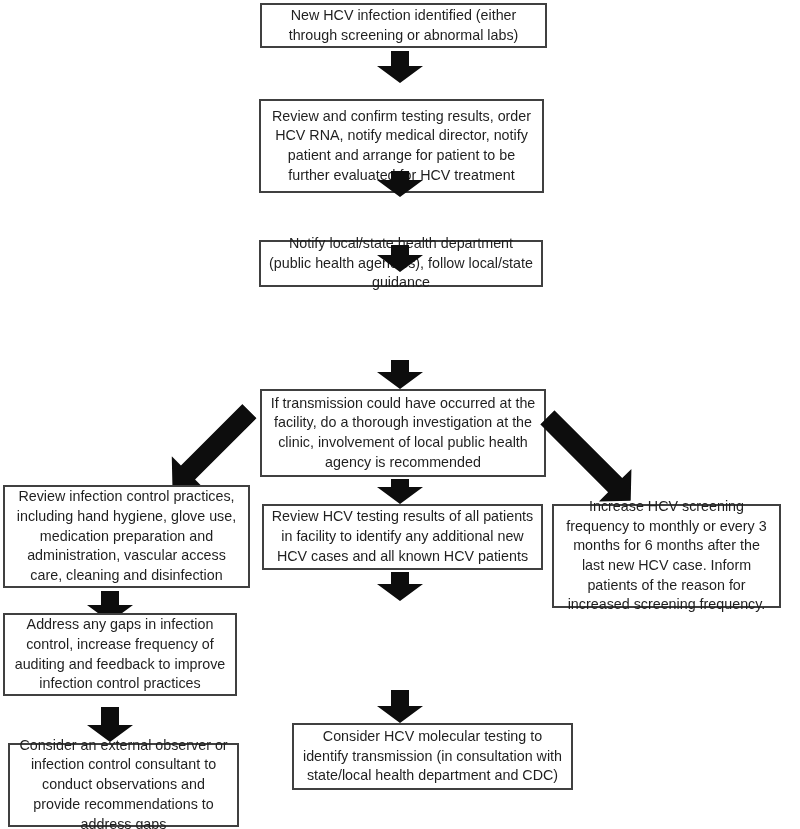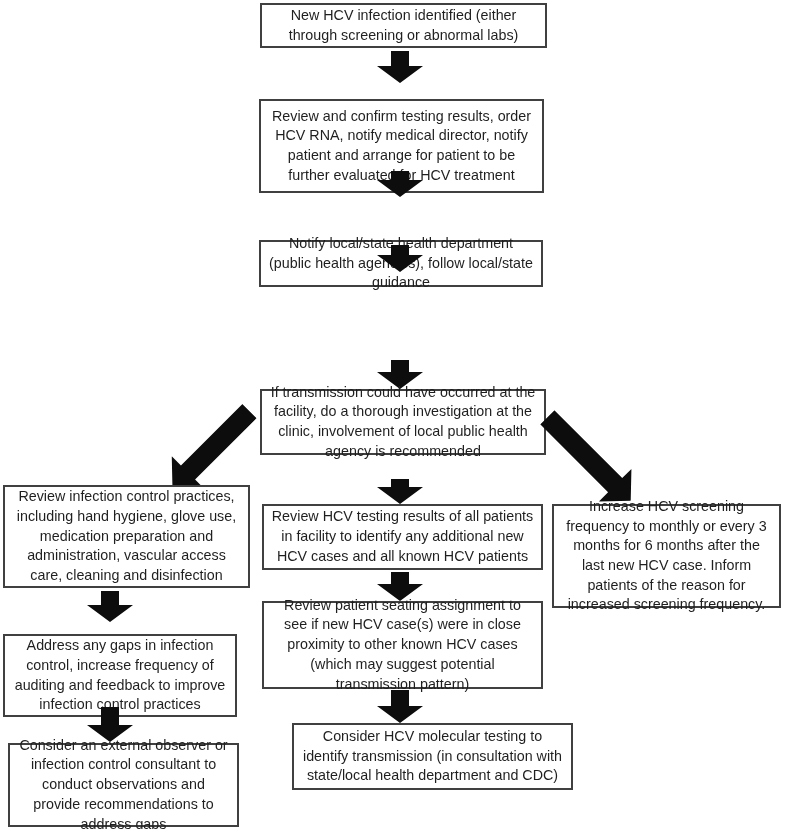--- a/index.html
+++ b/index.html
@@ -65,21 +65,21 @@
       </svg>
   </div>
 
 
   <div class="arrow" style="left:377px; top:360px;">
     <svg width="46" height="29" viewBox="0 0 46 29">
         <polygon fill="currentColor" points="14,0 32,0 32,12 46,12 23,29 0,12 14,12"></polygon>
       </svg>
   </div>
 
-  <div class="box" style="left:260px; top:389px; width:286px; height:66px;">If transmission could have occurred at the facility, do a thorough investigation at the clinic, involvement of local public health agency is recommended</div>
+  <div class="box" style="left:260px; top:389px; width:286px; height:88px;">If transmission could have occurred at the facility, do a thorough investigation at the clinic, involvement of local public health agency is recommended</div>
 
   <div class="arrow rot-dl" style="left:188px; top:395px;">
     <svg width="46" height="109" viewBox="0 0 46 109">
         <polygon fill="currentColor" points="13,0 33,0 33,87 46,87 23,109 0,87 13,87"></polygon>
       </svg>
   </div>
 
   <div class="arrow" style="left:377px; top:479px;">
     <svg width="46" height="25" viewBox="0 0 46 25">
         <polygon fill="currentColor" points="14,0 32,0 32,8 46,8 23,25 0,8 14,8"></polygon>
@@ -93,39 +93,38 @@
   </div>
 
   <div class="box" style="left:3px; top:485px; width:247px; height:103px;">Review infection control practices, including hand hygiene, glove use, medication preparation and administration, vascular access care, cleaning and disinfection</div>
 
   <div class="arrow" style="left:87px; top:591px;">
     <svg width="46" height="31" viewBox="0 0 46 31">
         <polygon fill="currentColor" points="14,0 32,0 32,14 46,14 23,31 0,14 14,14"></polygon>
       </svg>
   </div>
 
-  <div class="box" style="left:3px; top:634px; width:234px; height:83px;">Address any gaps in infection control, increase frequency of auditing and feedback to improve infection control practices</div>
+  <div class="box" style="left:3px; top:613px; width:234px; height:83px;">Address any gaps in infection control, increase frequency of auditing and feedback to improve infection control practices</div>
 
   <div class="arrow" style="left:87px; top:707px;">
     <svg width="46" height="35" viewBox="0 0 46 35">
         <polygon fill="currentColor" points="14,0 32,0 32,18 46,18 23,35 0,18 14,18"></polygon>
       </svg>
   </div>
 
   <div class="box" style="left:8px; top:743px; width:231px; height:84px;">Consider an external observer or infection control consultant to conduct observations and provide recommendations to address gaps</div>
 
   <div class="box" style="left:262px; top:504px; width:281px; height:66px;">Review HCV testing results of all patients in facility to identify any additional new HCV cases and all known HCV patients</div>
 
   <div class="arrow" style="left:377px; top:572px;">
     <svg width="46" height="29" viewBox="0 0 46 29">
         <polygon fill="currentColor" points="14,0 32,0 32,12 46,12 23,29 0,12 14,12"></polygon>
       </svg>
   </div>
 
-  <div class="box" style="left:262px; top:601px; width:281px; height:88px;">Review patient seating assignment to see if new HCV case(s) were in close proximity to other known HCV cases (which may suggest potential transmission pattern)</div>
 
   <div class="arrow" style="left:377px; top:690px;">
     <svg width="46" height="33" viewBox="0 0 46 33">
         <polygon fill="currentColor" points="14,0 32,0 32,16 46,16 23,33 0,16 14,16"></polygon>
       </svg>
   </div>
 
   <div class="box" style="left:262px; top:723px; width:281px; height:67px;margin-left:30px;">Consider HCV molecular testing to identify transmission (in consultation with state/local health department and CDC)</div>
 
   <div class="box" style="left:552px; top:504px; width:229px; height:104px;">Increase HCV screening frequency to monthly or every 3 months for 6 months after the last new HCV case. Inform patients of the reason for increased screening frequency.</div>

